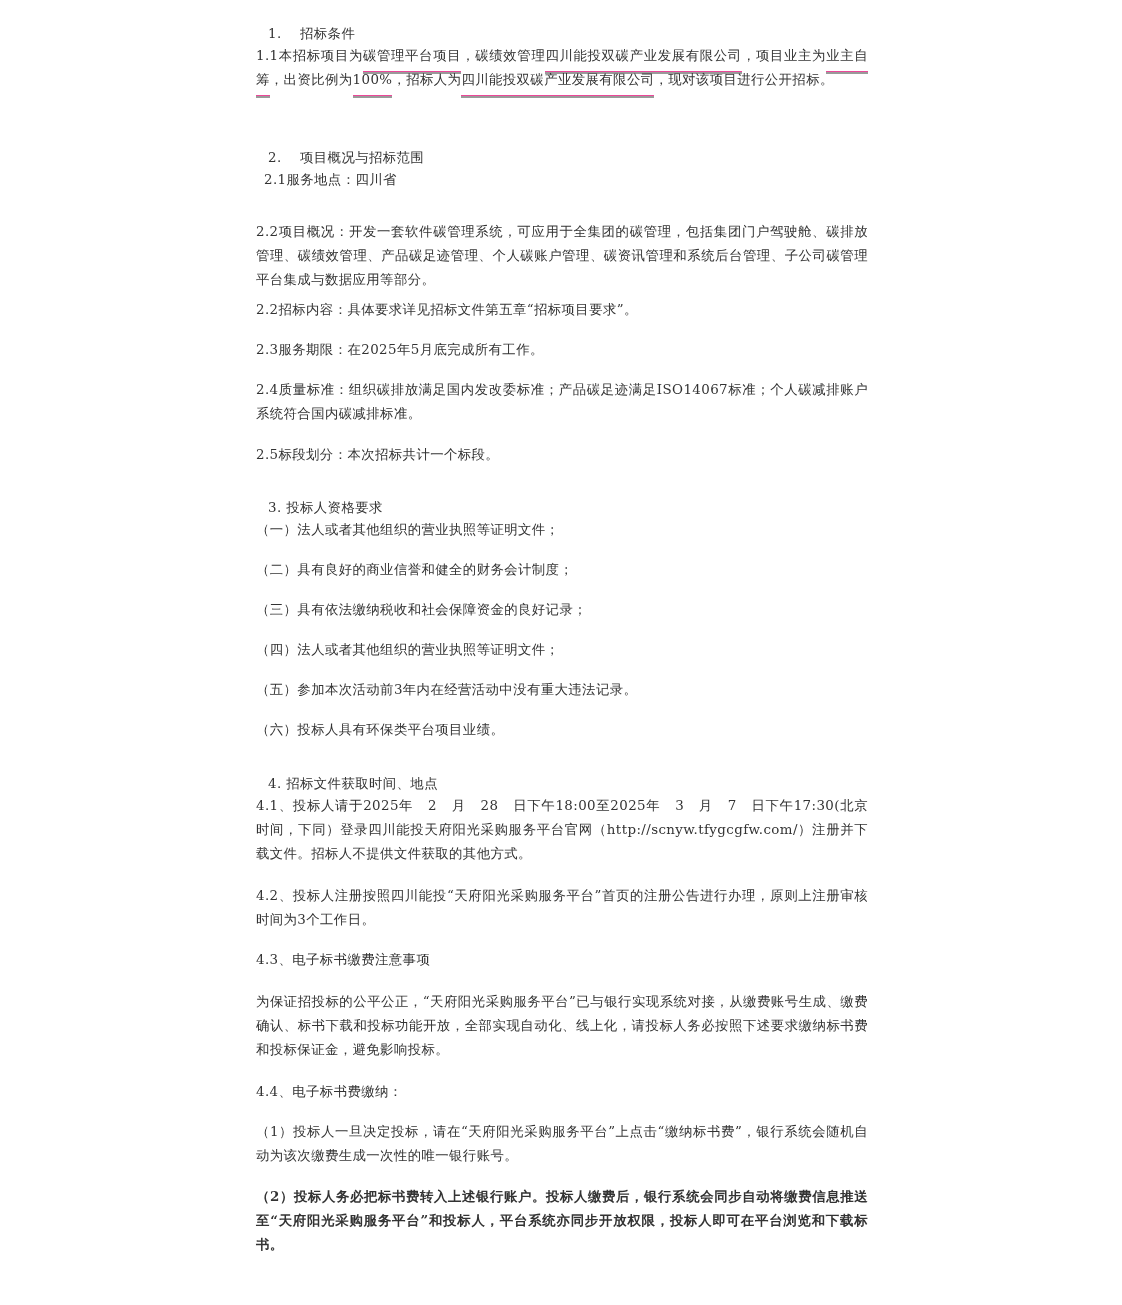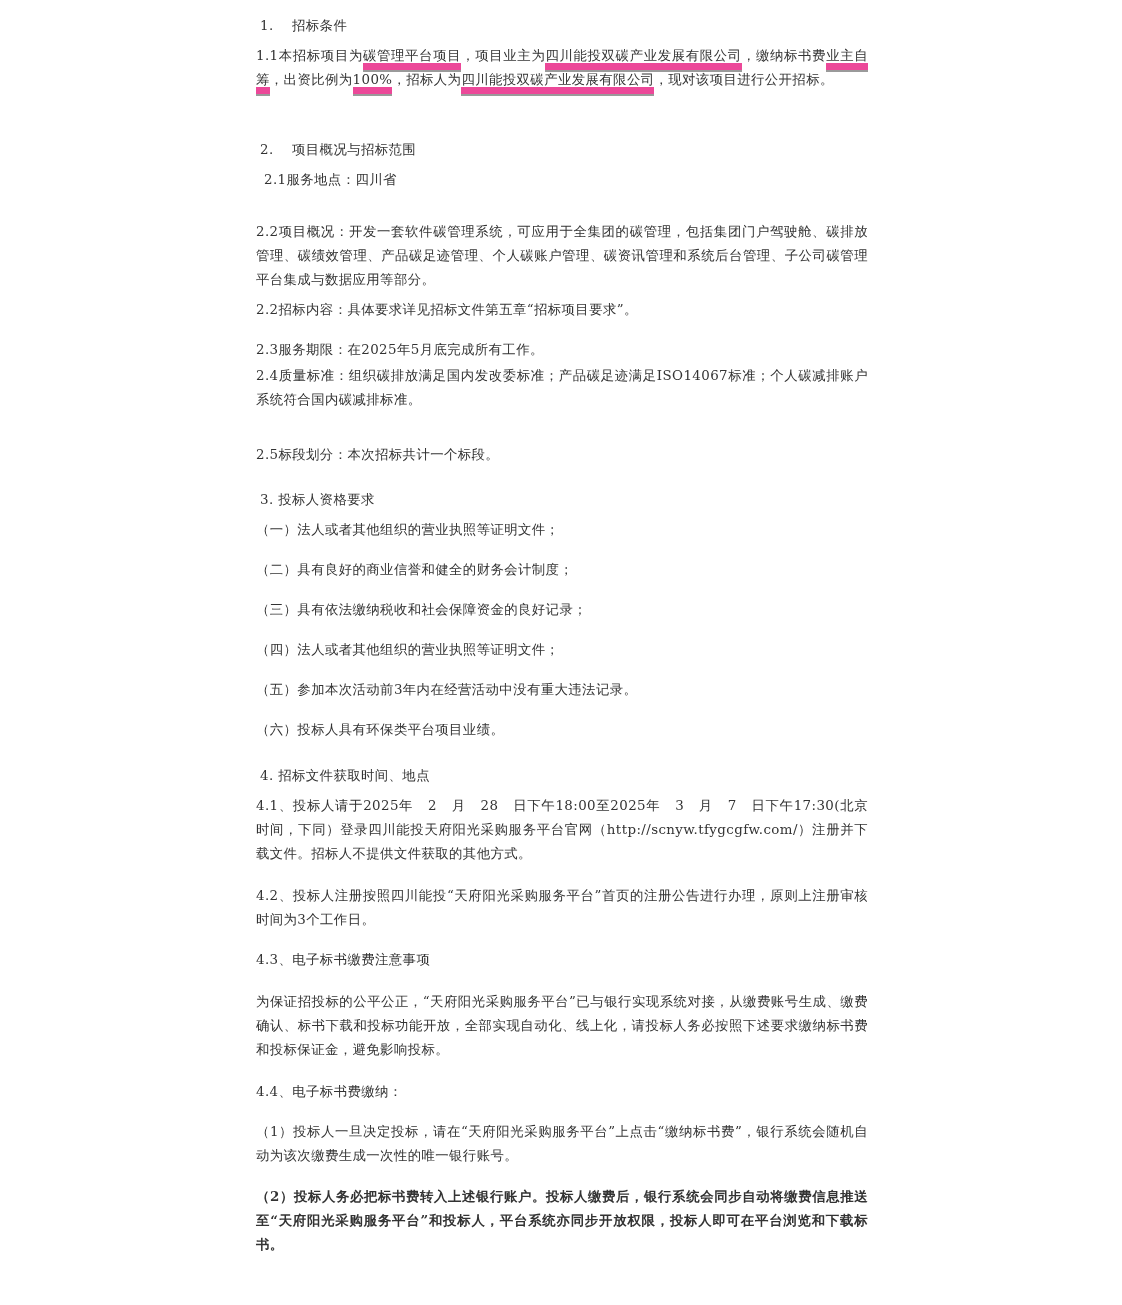--- a/index.html
+++ b/index.html
@@ -7,44 +7,44 @@
       width: 1122px; height: 1305px; position: relative; overflow: hidden;
       font-family: "DejaVu Serif", "Liberation Serif", serif;
       color: #333333;
     }
     .doc {
       position: absolute; left: 256px; top: 10px; width: 612px;
       font-size: 13.4px; line-height: 24px; letter-spacing: 0.4px;
       text-align: justify;
     }
     .p { margin: 0; }
-    .heading { margin: 4px; }
+    .heading { margin: 12px; }
     .u {
       text-decoration: none;
-      border-bottom: 7px solid #ec4899;
+      border-bottom: 1px solid #ec4899;
       box-shadow: 0 2px 0 0 #9a9a9a;
-      padding-bottom: 0px;
+      padding-bottom: 8px;
     }
   </style>
 </head>
 <body>
 
 <div class="doc">
 
   <p class="heading" style="position:absolute; top:0px;">1.　 招标条件</p>
   <p class="p" style="position:absolute; top:34px; width:612px;">
-    <span>1.1本招标项目为</span><span class="u">碳管理平台项目</span><span>，项目业主为</span><span class="u">四川能投双碳产业发展有限公司</span><span>，缴纳标书费</span><span class="u">业主自筹</span><span>，出资比例为</span><span class="u">100%</span><span>，招标人为</span><span class="u">四川能投双碳产业发展有限公司</span><span>，现对该项目进行公开招标。</span>
+    <span>1.1本招标项目为</span><span class="u">碳管理平台项目</span><span>，碳绩效管理</span><span class="u">四川能投双碳产业发展有限公司</span><span>，项目业主为</span><span class="u">业主自筹</span><span>，出资比例为</span><span class="u">100%</span><span>，招标人为</span><span class="u">四川能投双碳产业发展有限公司</span><span>，现对该项目进行公开招标。</span>
   </p>
 
   <p class="heading" style="position:absolute; top:124px;">2.　 项目概况与招标范围</p>
   <p class="p" style="position:absolute; top:158px; width:612px;margin-left:8px;">2.1服务地点：四川省</p>
   <p class="p" style="position:absolute; top:210px; width:612px;">2.2项目概况：开发一套软件碳管理系统，可应用于全集团的碳管理，包括集团门户驾驶舱、碳排放管理、碳绩效管理、产品碳足迹管理、个人碳账户管理、碳资讯管理和系统后台管理、子公司碳管理平台集成与数据应用等部分。</p>
   <p class="p" style="position:absolute; top:288px; width:612px;">2.2招标内容：具体要求详见招标文件第五章“招标项目要求”。</p>
   <p class="p" style="position:absolute; top:328px; width:612px;">2.3服务期限：在2025年5月底完成所有工作。</p>
-  <p class="p" style="position:absolute; top:354px; width:612px;">2.4质量标准：组织碳排放满足国内发改委标准；产品碳足迹满足ISO14067标准；个人碳减排账户系统符合国内碳减排标准。</p>
+  <p class="p" style="position:absolute; top:368px; width:612px;">2.4质量标准：组织碳排放满足国内发改委标准；产品碳足迹满足ISO14067标准；个人碳减排账户系统符合国内碳减排标准。</p>
   <p class="p" style="position:absolute; top:433px; width:612px;">2.5标段划分：本次招标共计一个标段。</p>
 
   <p class="heading" style="position:absolute; top:474px;">3. 投标人资格要求</p>
   <p class="p" style="position:absolute; top:508px; width:612px;">（一）法人或者其他组织的营业执照等证明文件；</p>
   <p class="p" style="position:absolute; top:548px; width:612px;">（二）具有良好的商业信誉和健全的财务会计制度；</p>
   <p class="p" style="position:absolute; top:588px; width:612px;">（三）具有依法缴纳税收和社会保障资金的良好记录；</p>
   <p class="p" style="position:absolute; top:628px; width:612px;">（四）法人或者其他组织的营业执照等证明文件；</p>
   <p class="p" style="position:absolute; top:668px; width:612px;">（五）参加本次活动前3年内在经营活动中没有重大违法记录。</p>
   <p class="p" style="position:absolute; top:708px; width:612px;">（六）投标人具有环保类平台项目业绩。</p>
 

